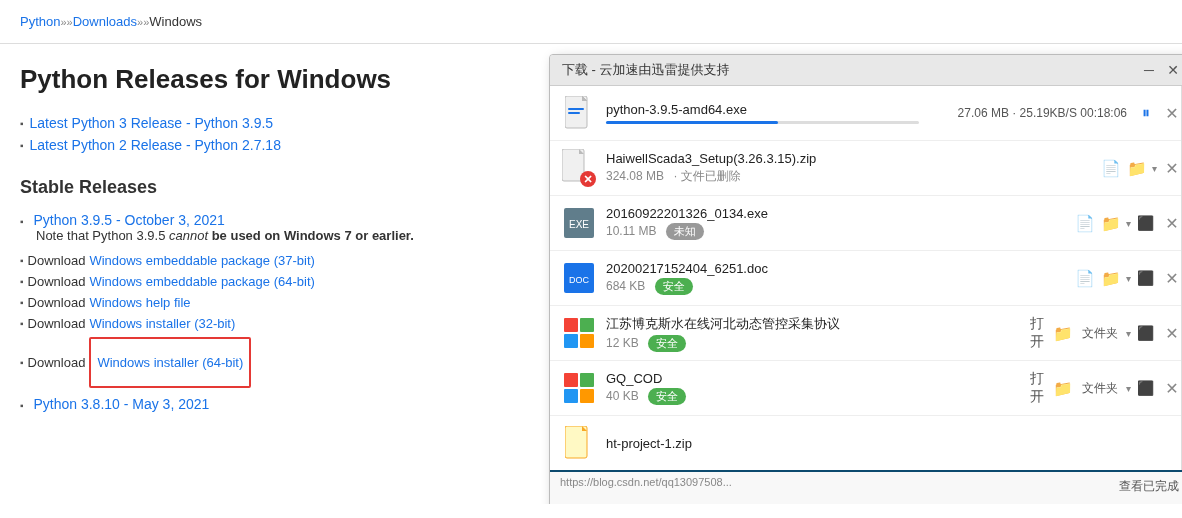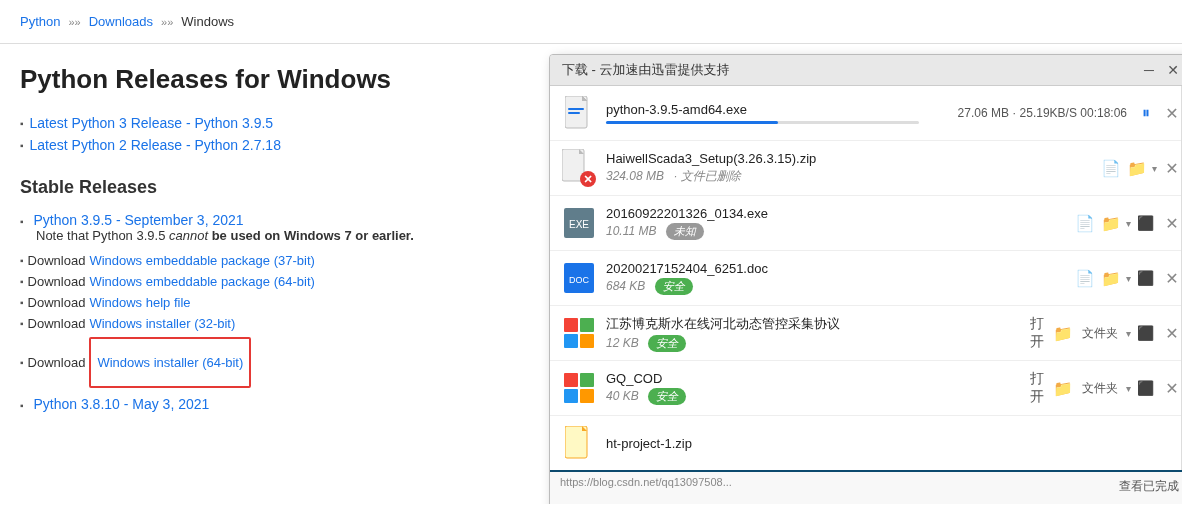--- a/index.html
+++ b/index.html
@@ -2,21 +2,21 @@
 <html><head>
   <meta charset="utf-8">
   <style>
     * { box-sizing: border-box; margin: 0; padding: 0; }
     body { font-family: Arial, sans-serif; font-size: 14px; color: #333; background: #fff; }
 
     
     .breadcrumb {
       display: flex;
       align-items: center;
-      gap: 8px;
+      gap: 0;
       padding: 14px 20px;
       border-bottom: 1px solid #ddd;
       font-size: 13px;
     }
     .breadcrumb a { color: #1a73e8; text-decoration: none; }
     .breadcrumb .sep { color: #888; font-size: 11px; }
 
     
     .main {
       display: flex;
@@ -178,21 +178,20 @@
       font-size: 13px;
       color: #222;
       white-space: nowrap;
       overflow: hidden;
       text-overflow: ellipsis;
     }
     .dl-sub {
       font-size: 12px;
       color: #888;
       margin-top: 2px;
-      font-style: italic;
     }
     .dl-badge {
       display: inline-block;
       padding: 1px 8px;
       border-radius: 10px;
       font-size: 11px;
       margin-left: 6px;
     }
     .badge-unknown { background: #999; color: #fff; }
     .badge-safe { background: #4caf50; color: #fff; }
@@ -290,21 +289,21 @@
       </li>
       <li>
         <a href="#">Latest Python 2 Release - Python 2.7.18</a>
       </li>
     </ul>
 
     <h2 class="section-title">Stable Releases</h2>
 
     <ul class="stable-releases-list">
       <li>
-        <a href="#">Python 3.9.5 - September 3, 2021</a>
+        <a href="#">Python 3.9.5 - October 3, 2021</a>
         <div class="warning-note">
           Note that Python 3.9.5 <em>cannot</em> <strong>be used on Windows 7 or earlier.</strong>
         </div>
         <ul class="download-list">
           <li>
             Download <a href="#">Windows embeddable package (37-bit)</a>
           </li>
           <li>
             Download <a href="#">Windows embeddable package (64-bit)</a>
           </li>

